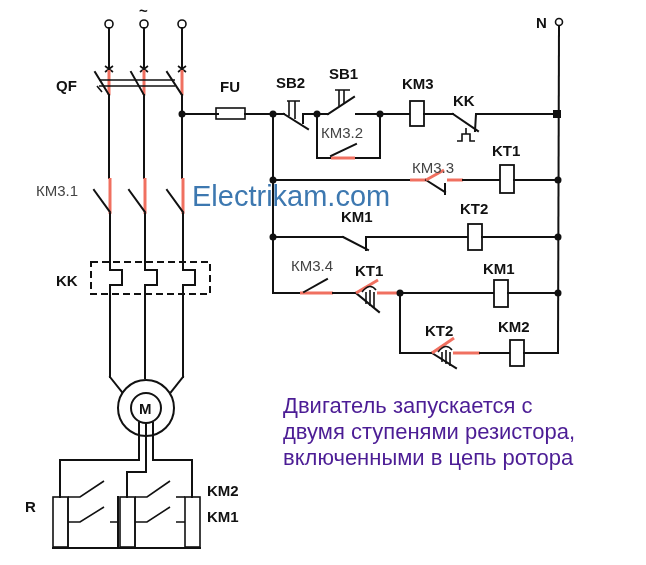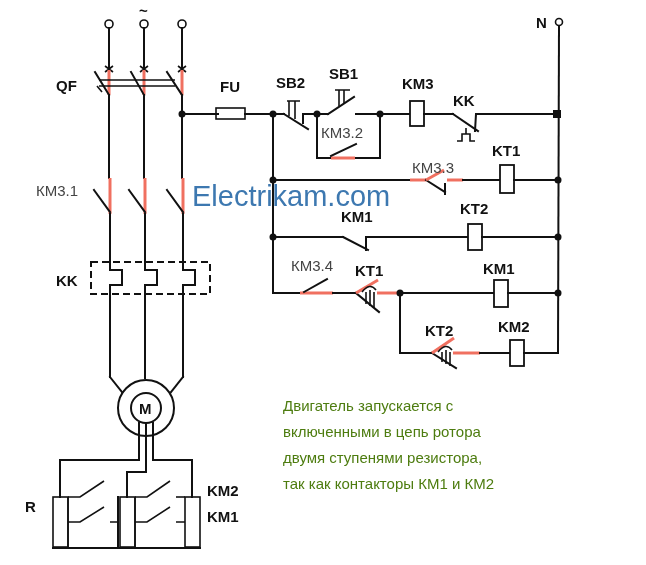--- a/index.html
+++ b/index.html
@@ -9,21 +9,21 @@
   .wt { stroke: #111; stroke-width: 1.6; fill: none; }
   .red { stroke: #f07060; stroke-width: 3; fill: none; stroke-linecap: butt; }
   .dash { stroke: #111; stroke-width: 2; fill: none; stroke-dasharray: 7 4; }
   .dot { fill: #111; }
   .term { fill: #fff; stroke: #111; stroke-width: 1.6; }
   .coil { fill: #fff; stroke: #111; stroke-width: 1.8; }
   .lbl { font-family: "Liberation Sans", sans-serif; font-weight: bold; font-size: 15px; fill: #111; }
   .lbl-thin { font-family: "Liberation Sans", sans-serif; font-size: 15px; fill: #444; }
   .wm { font-family: "Liberation Sans", sans-serif; font-size: 29px; fill: #3d78b0; }
   .note { position: absolute; left: 283px; top: 393px; width: 340px;
-          font-family: "Liberation Sans", sans-serif; font-size: 15px; line-height: 26px; color: #4d7c0f; }
+          font-family: "Liberation Sans", sans-serif; font-size: 22px; line-height: 26px; color: #4c1d95; }
   .note div { white-space: nowrap; }
 </style>
 </head>
 <body>
 
 <div id="canvas">
 <svg width="646" height="565" viewBox="0 0 646 565">
 
   <g>
 
@@ -241,17 +241,16 @@
       <text class="lbl" x="498" y="332">KM2</text>
       <line class="w" x1="480" y1="353" x2="510" y2="353"></line>
       <rect class="coil" x="510" y="340" width="14" height="26"></rect>
       <line class="w" x1="524" y1="353" x2="558" y2="353"></line>
     </g>
   </g>
 </svg>
 
 <div class="note">
   <div>Двигатель запускается с</div>
+  <div>двумя ступенями резистора,</div>
   <div>включенными в цепь ротора</div>
-  <div>двумя ступенями резистора,</div>
-  <div>так как контакторы КМ1 и КМ2</div>
 </div>
 </div>
 
 </body></html>

